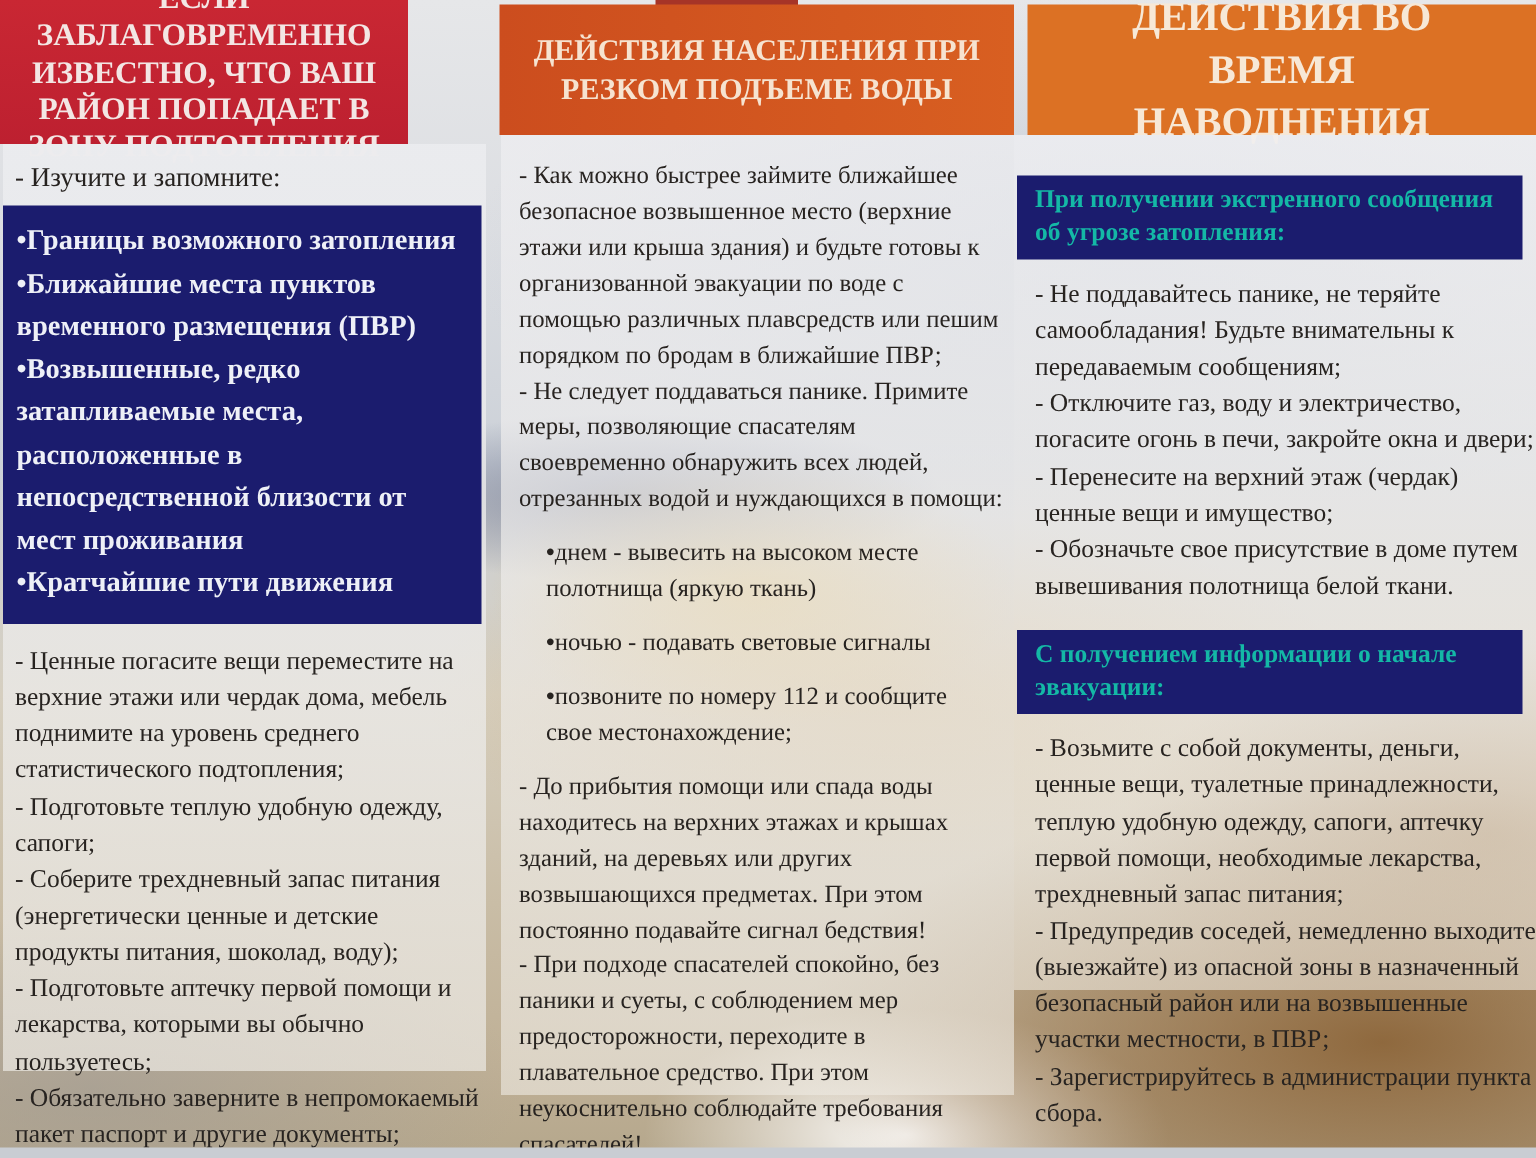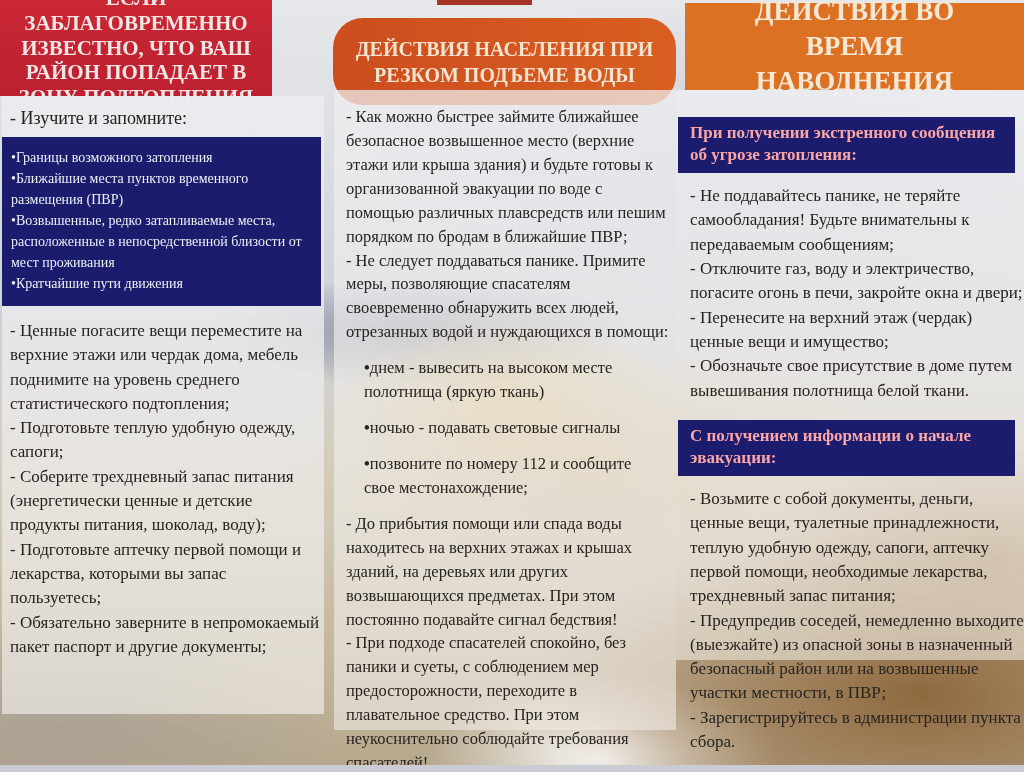--- a/index.html
+++ b/index.html
@@ -28,23 +28,23 @@
   .hdr{
     position:absolute;display:flex;align-items:center;justify-content:center;
     text-align:center;font-weight:bold;box-sizing:border-box;
   }
   .hdr-left{
     left:0;top:0;width:272px;height:96px;padding:4px 12px;
     background:linear-gradient(180deg,#c92733,#bd2030);
     color:#f3e6e4;font-size:21px;line-height:1.18;
   }
   .hdr-mid{
-    left:333px;top:18px;width:343px;height:87px;padding:4px 2px;
+    left:333px;top:3px;width:343px;height:87px;padding:4px 2px;
     background:linear-gradient(90deg,#cc4d1e,#d85f21);
-    color:#f6e3d0;font-size:20px;line-height:1.3;border-radius:30px;
+    color:#f6e3d0;font-size:20px;line-height:1.3;
   }
   .hdr-right{
     left:685px;top:3px;width:339px;height:87px;padding:4px 24px;
     background:#dc7124;color:#f7e8d6;font-size:27px;line-height:1.3;
   }
 
   
   .col{position:absolute;box-sizing:border-box;color:#272320;}
   .col-left{
     left:2px;top:96px;width:322px;height:618px;
@@ -58,31 +58,31 @@
     left:676px;top:90px;width:348px;height:570px;
     background:linear-gradient(180deg,rgba(240,240,243,0.78),rgba(238,233,223,0.60));
   }
 
   p.para{margin:0;font-size:17px;line-height:1.43;}
   .col-mid p.para{font-size:16.5px;line-height:1.45;}
 
   .intro{padding:12px 8px 8px 8px;font-size:18px;}
   .memo-box{
     background:#1b1c6e;color:#eef0f7;width:319px;box-sizing:border-box;
-    padding:10px 10px 12px 9px;font-weight:normal;font-size:14px;line-height:1.5;
+    padding:10px 10px 12px 9px;font-weight:bold;font-size:19px;line-height:1.5;
   }
   .memo-item{margin:0;}
   .memo-item::before{content:"\2022 ";}
   .left-paras{padding:13px 4px 0 8px;}
   .mid-paras{padding:15px 6px 0 12px;}
   .mid-bullet{margin:12px;font-size:16.5px;line-height:1.45;padding-left:6px;}
   .mid-bullet::before{content:"\2022 ";font-weight:bold;}
 
   .rc-box{
-    background:#1b1c6e;color:#fca5a5;box-sizing:border-box;
+    background:#1b1c6e;color:#14b8a6;box-sizing:border-box;
     margin-left:2px;width:337px;padding:5px 10px 7px 12px;
     font-size:17px;font-weight:bold;line-height:1.3;
   }
   .rc-box1{margin-top:27px;}
   .rc-box2{margin-top:17px;}
   .rc-paras{padding:11px 0 0 14px;}
 </style>
 </head>
 <body>
 
@@ -105,21 +105,21 @@
     <div class="memo-box">
       <p class="memo-item">Границы возможного затопления</p>
       <p class="memo-item">Ближайшие места пунктов временного размещения (ПВР)</p>
       <p class="memo-item">Возвышенные, редко затапливаемые места, расположенные в непосредственной близости от мест проживания</p>
       <p class="memo-item">Кратчайшие пути движения</p>
     </div>
     <div class="left-paras">
       <p class="para">- Ценные погасите вещи переместите на верхние этажи или чердак дома, мебель поднимите на уровень среднего статистического подтопления;</p>
       <p class="para">- Подготовьте теплую удобную одежду, сапоги;</p>
       <p class="para">- Соберите трехдневный запас питания (энергетически ценные и детские продукты питания, шоколад, воду);</p>
-      <p class="para">- Подготовьте аптечку первой помощи и лекарства, которыми вы запас пользуетесь;</p>
+      <p class="para">- Подготовьте аптечку первой помощи и лекарства, которыми вы обычно пользуетесь;</p>
       <p class="para">- Обязательно заверните в непромокаемый пакет паспорт и другие документы;</p>
 
     </div>
   </div>
 
   <div class="col col-mid">
     <div class="mid-paras">
       <p class="para">- Как можно быстрее займите ближайшее безопасное возвышенное место (верхние этажи или крыша здания) и будьте готовы к организованной эвакуации по воде с помощью различных плавсредств или пешим порядком по бродам в ближайшие ПВР;</p>
       <p class="para">- Не следует поддаваться панике. Примите меры, позволяющие спасателям своевременно обнаружить всех людей, отрезанных водой и нуждающихся в помощи:</p>
       <p class="mid-bullet">днем - вывесить на высоком месте полотнища (яркую ткань)</p>

